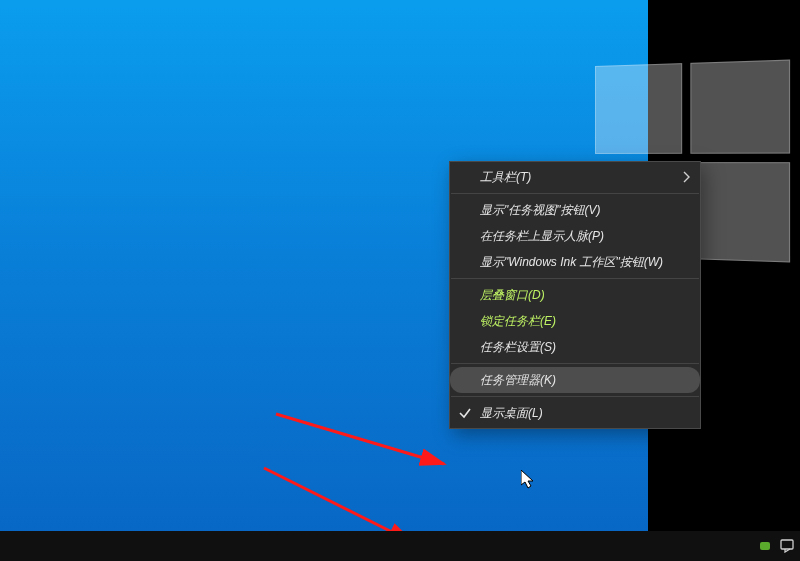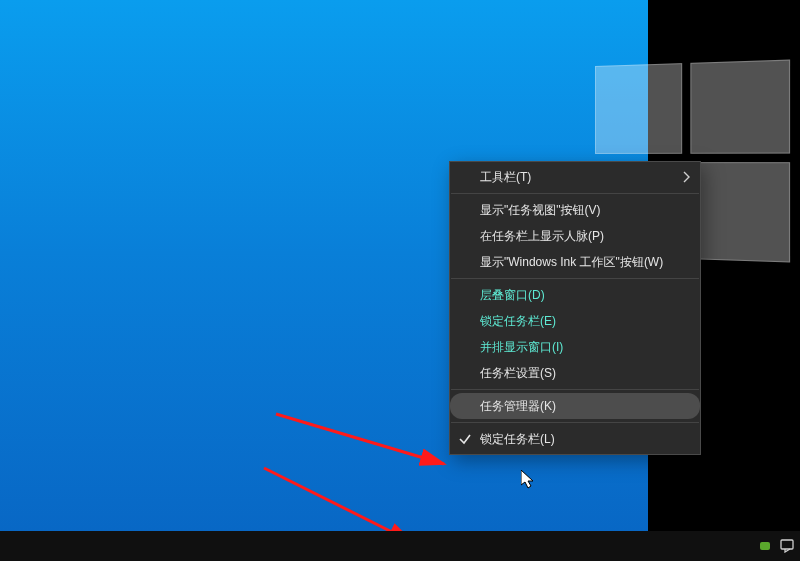--- a/index.html
+++ b/index.html
@@ -9,20 +9,21 @@
     height: 561px;
     overflow: hidden;
     font-family: "Microsoft YaHei", "Segoe UI", sans-serif;
     background: #000;
   }
   .desktop {
     position: relative;
     width: 648px;
     height: 561px;
     background: linear-gradient(180deg, #0a9dee 0%, #097fd8 45%, #0865c3 100%);
+    font-style: italic;
   }
   
   .logo {
     position: absolute;
     left: 595px;
     top: 66px;
     width: 188px;
     height: 188px;
     transform: perspective(820px) rotateY(-16deg);
     transform-origin: left center;
@@ -81,21 +82,21 @@
     align-items: center;
     height: 26px;
     padding: 0 14px 0 30px;
     white-space: nowrap;
   }
   .item.hover {
     background: #4d4d4d;
     border-radius: 12px;
   }
   .item.disabled {
-    color: #5eead4;
+    color: #bef264;
   }
   .item .sub {
     position: absolute;
     right: 10px;
     top: 7px;
   }
   .item .lead {
     position: absolute;
     left: 8px;
     top: 6px;
@@ -151,36 +152,33 @@
       <div class="item">
         <span>显示"Windows Ink 工作区"按钮(W)</span>
       </div>
       <div class="sep"></div>
       <div class="item disabled">
         <span>层叠窗口(D)</span>
       </div>
       <div class="item disabled">
         <span>锁定任务栏(E)</span>
       </div>
-      <div class="item disabled">
-        <span>并排显示窗口(I)</span>
-      </div>
       <div class="item">
         <span>任务栏设置(S)</span>
       </div>
       <div class="sep"></div>
       <div class="item hover">
         <span>任务管理器(K)</span>
       </div>
       <div class="sep"></div>
       <div class="item">
         <span class="lead"><svg width="14" height="14">
             <path d="M2 7 L6 11 L12 3" fill="none" stroke="#e6e6e6" stroke-width="1.6"></path>
           </svg></span>
-        <span>锁定任务栏(L)</span>
+        <span>显示桌面(L)</span>
       </div>
     </div>
 
   <svg class="arrows" width="800" height="561">
     <defs>
       <marker id="ah" markerWidth="10" markerHeight="10" refX="8" refY="3" orient="auto">
         <path d="M0,0 L9,3 L0,6 Z" fill="#ff1a1a"></path>
       </marker>
     </defs>
     <line x1="276" y1="414" x2="444" y2="464" stroke="#ff1a1a" stroke-width="3" marker-end="url(#ah)"></line>

